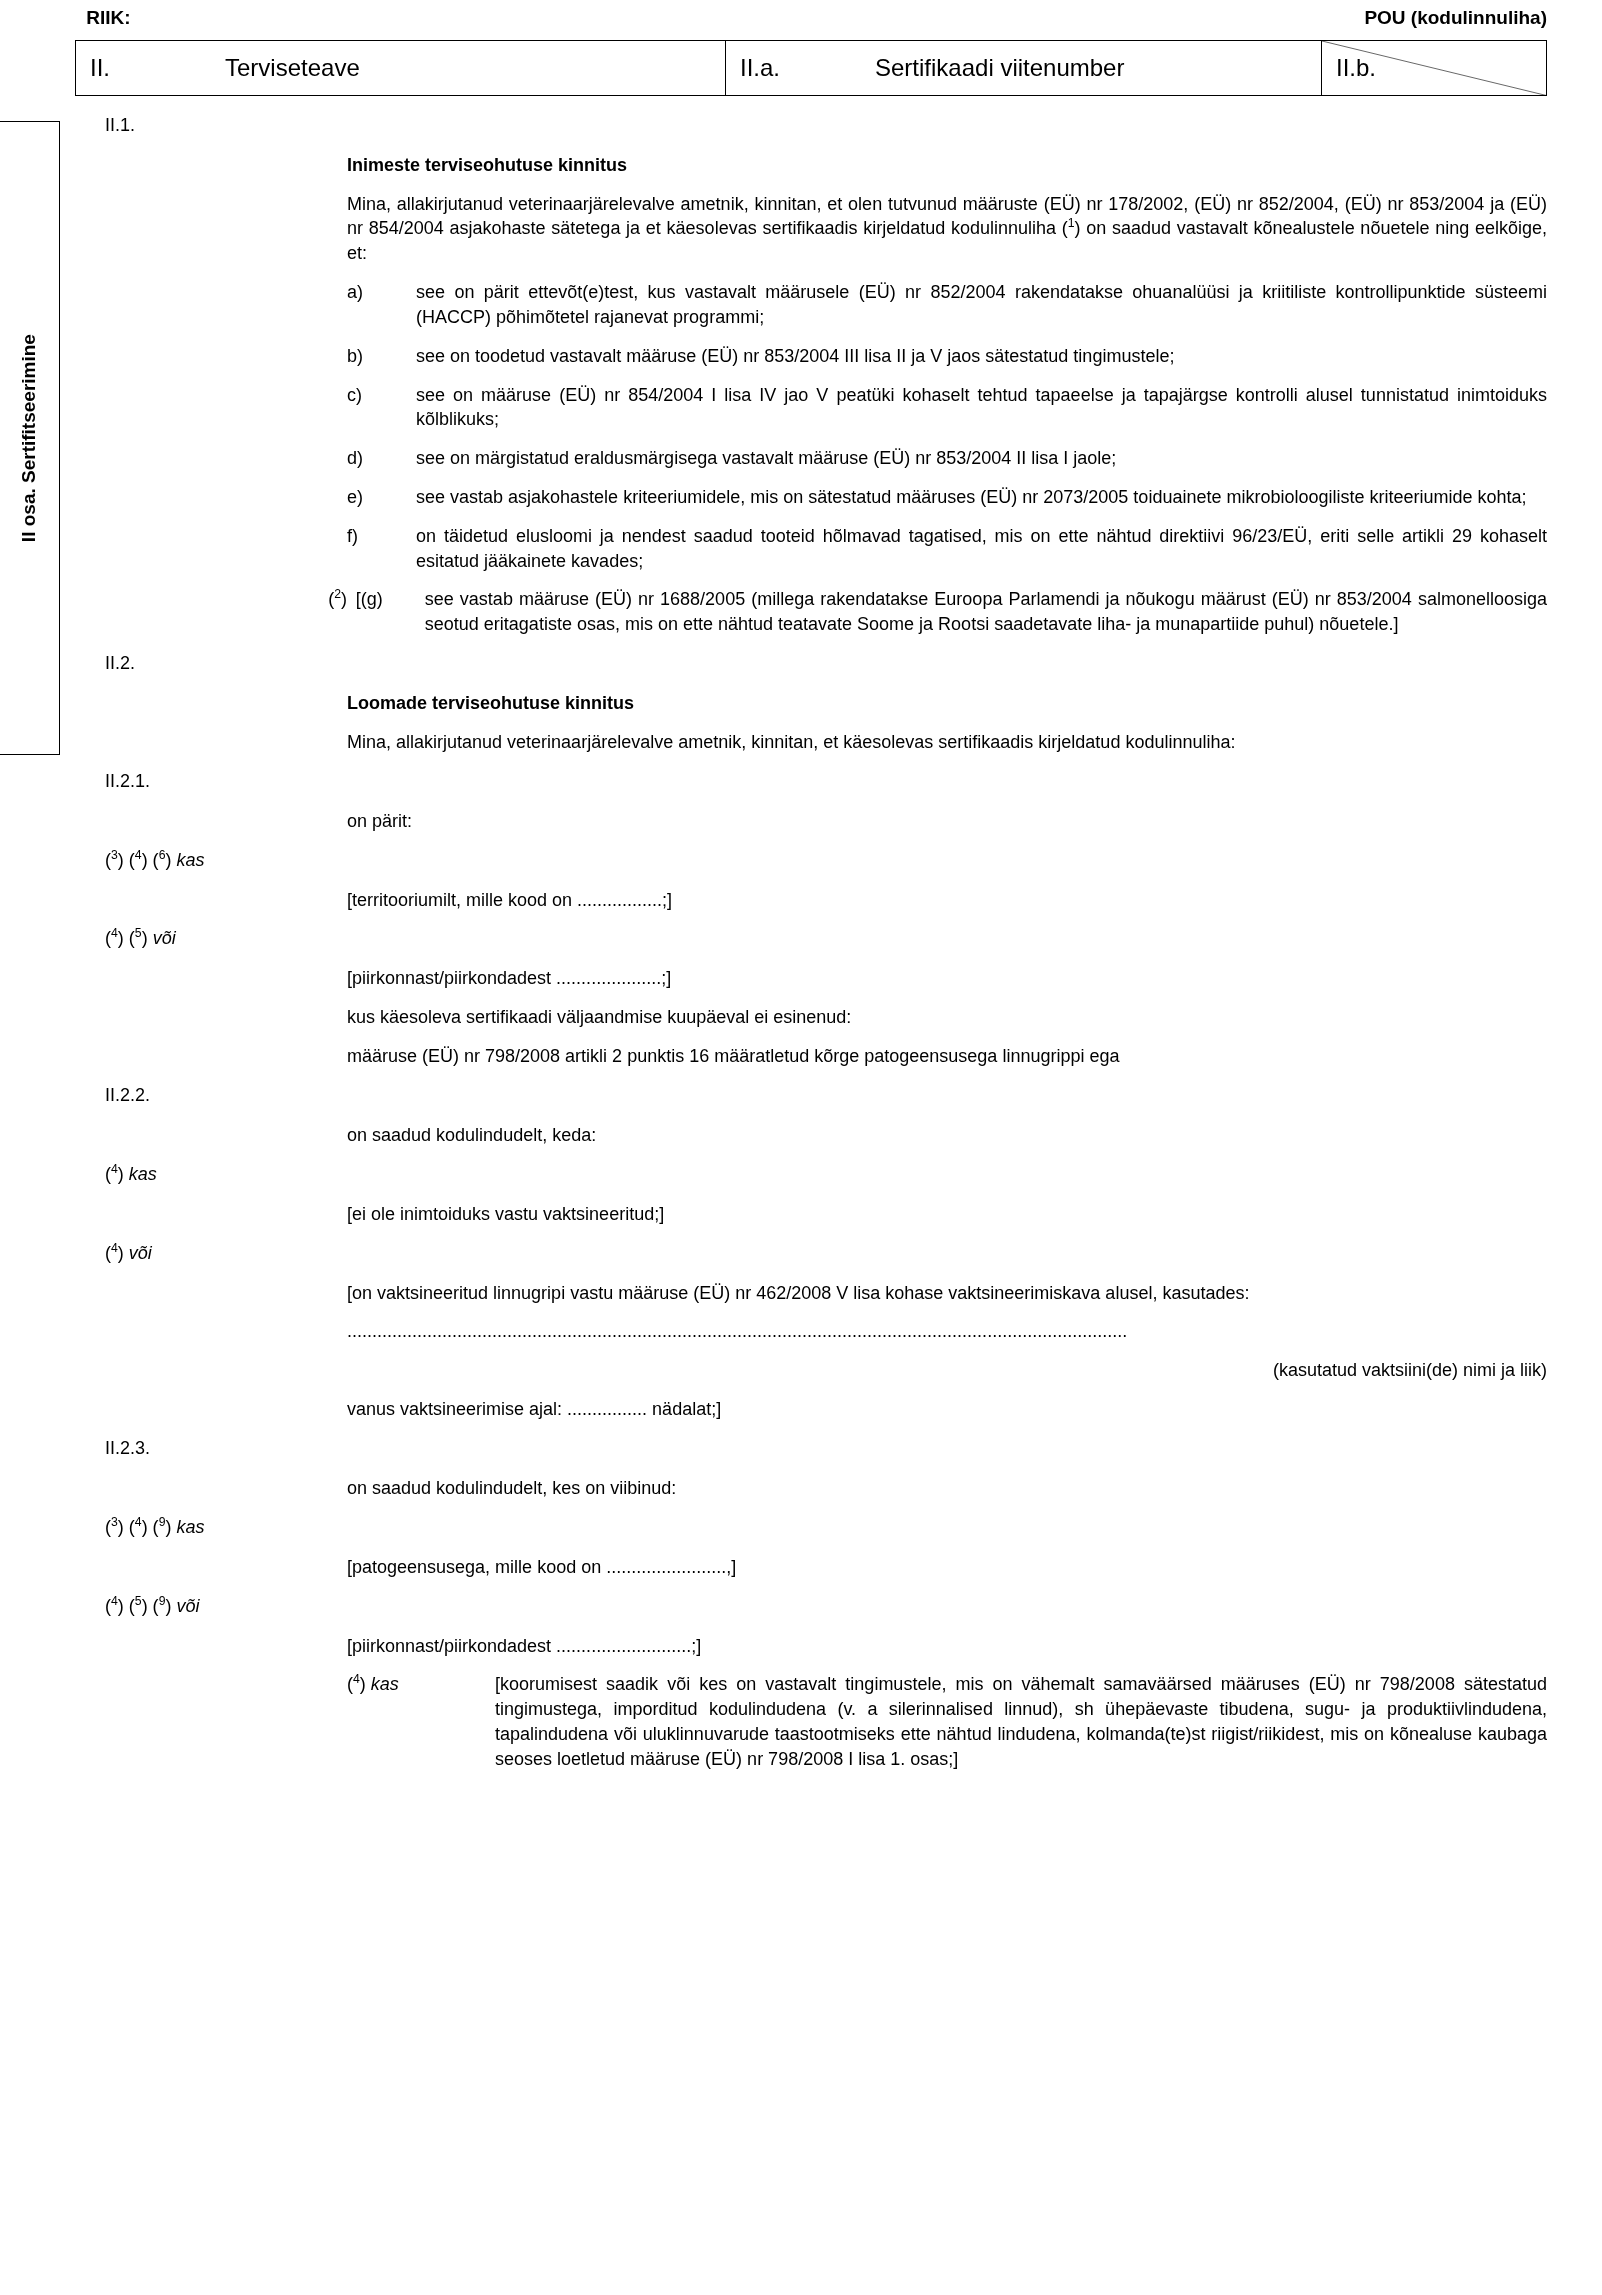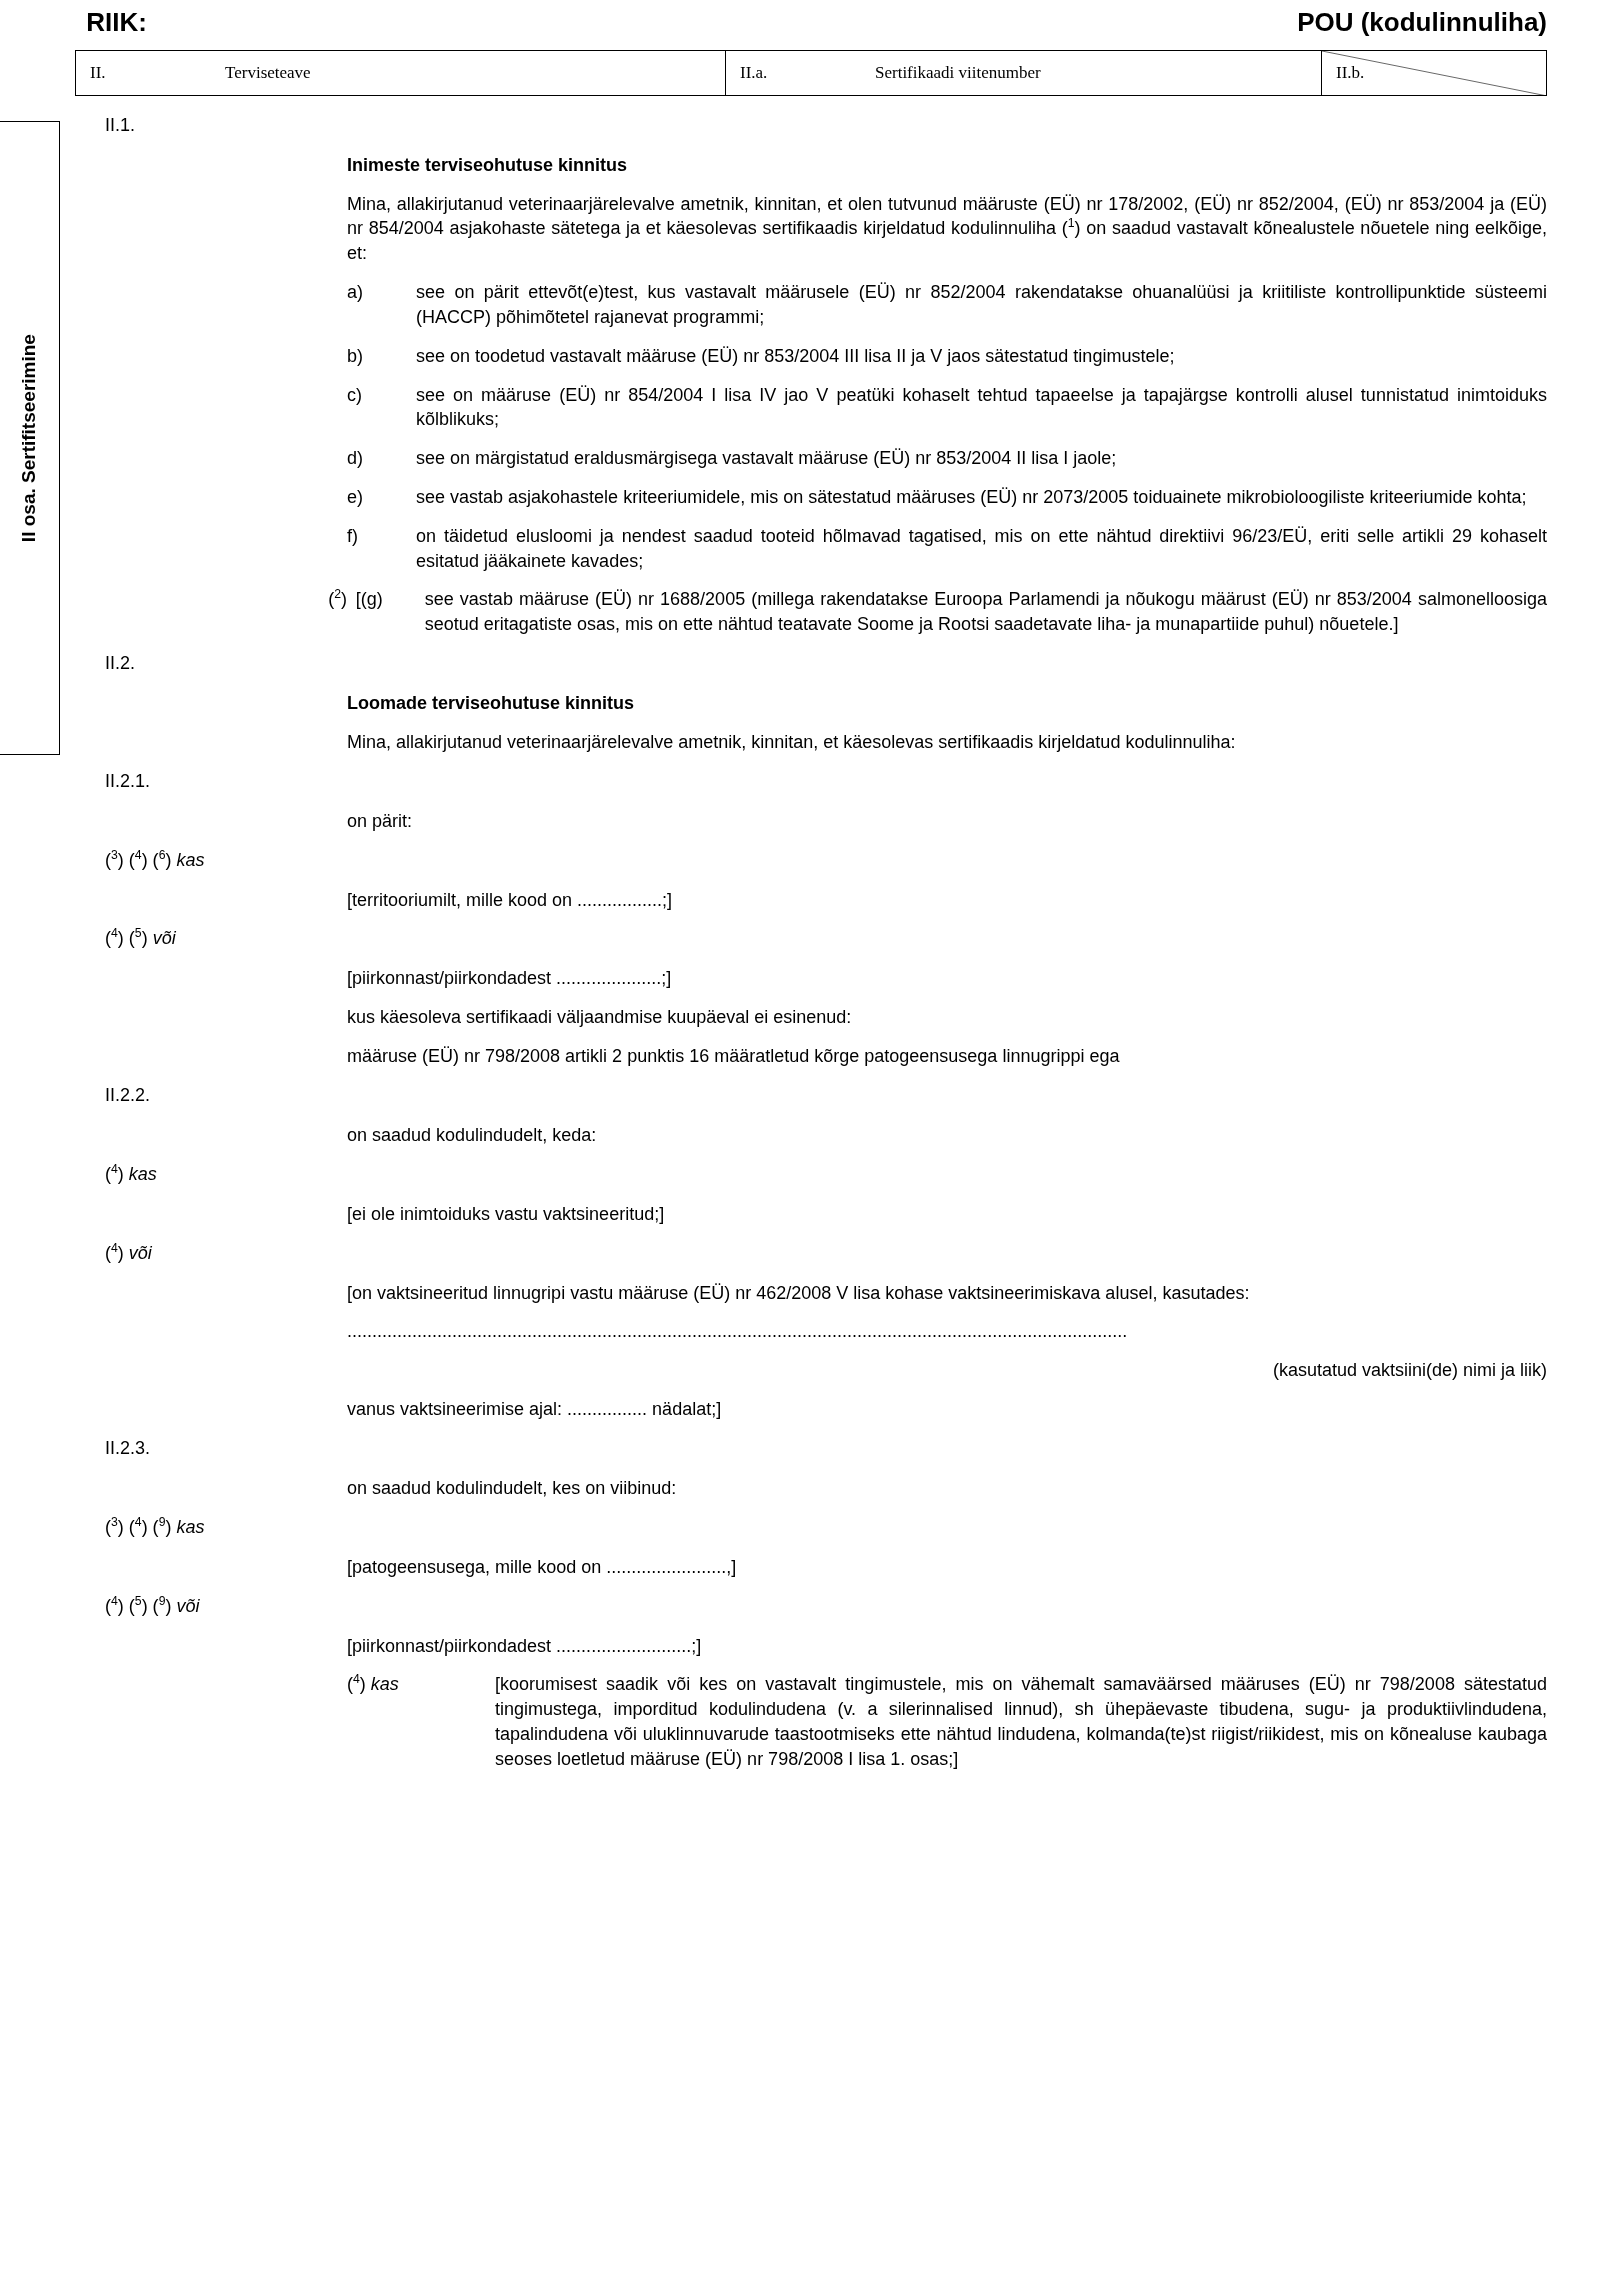--- a/index.html
+++ b/index.html
@@ -20,37 +20,36 @@
     font-size: 18px;
     line-height: 1.38;
   }
 
   
   .top-head {
     display: flex;
     justify-content: space-between;
     align-items: flex-end;
     font-weight: bold;
-    font-size: 26px;
+    font-size: 19px;
     padding: 5px 0 8.8px 11.3px;
   }
 
   
   .head-table {
     display: flex;
     border: 1.9px solid #000;
     box-sizing: border-box;
   }
   .head-cell {
     box-sizing: border-box;
     padding: 10px 6.3px 11.3px 14px;
-    font-size: 17px;
+    font-size: 24px;
     display: flex;
     align-items: center;
-    font-family: Liberation Serif, serif;
   }
   .hc1 { flex: 0 0 650px; border-right: 1.9px solid #000; }
   .hc2 { flex: 0 0 596px; border-right: 1.9px solid #000; }
   .hc3 { flex: 1 1 auto; position: relative; overflow: hidden; }
   .hc-num { display: inline-block; min-width: 135px; }
   .hc-num2 { display: inline-block; min-width: 135px; }
   .diag {
     position: absolute;
     left: 0; top: 0;
     width: 100%; height: 100%;

